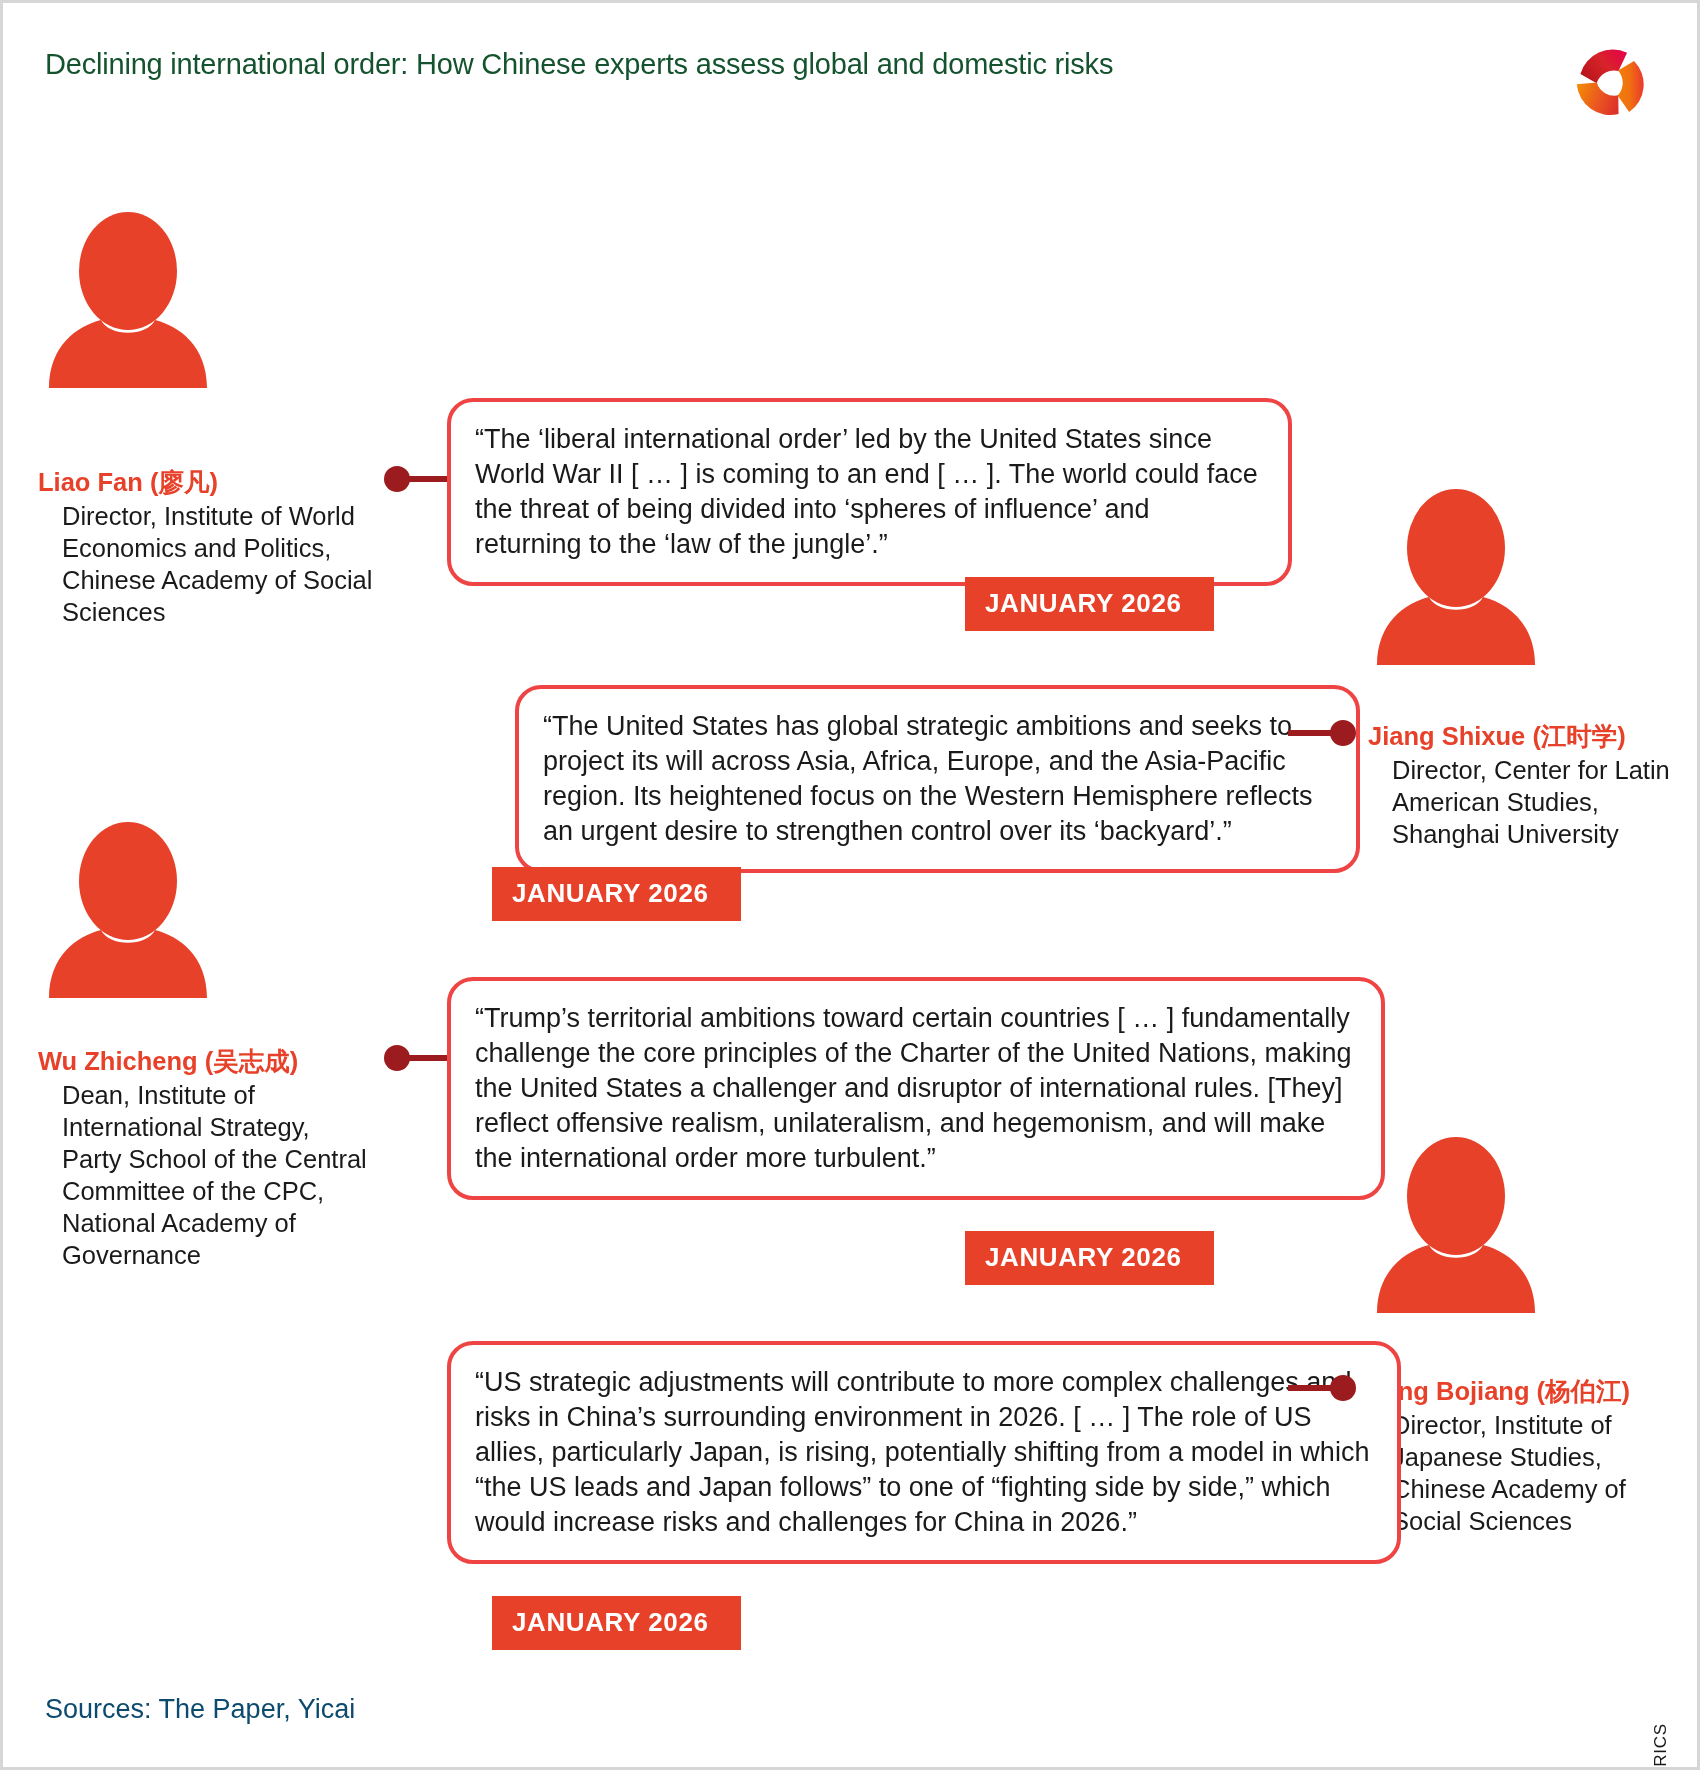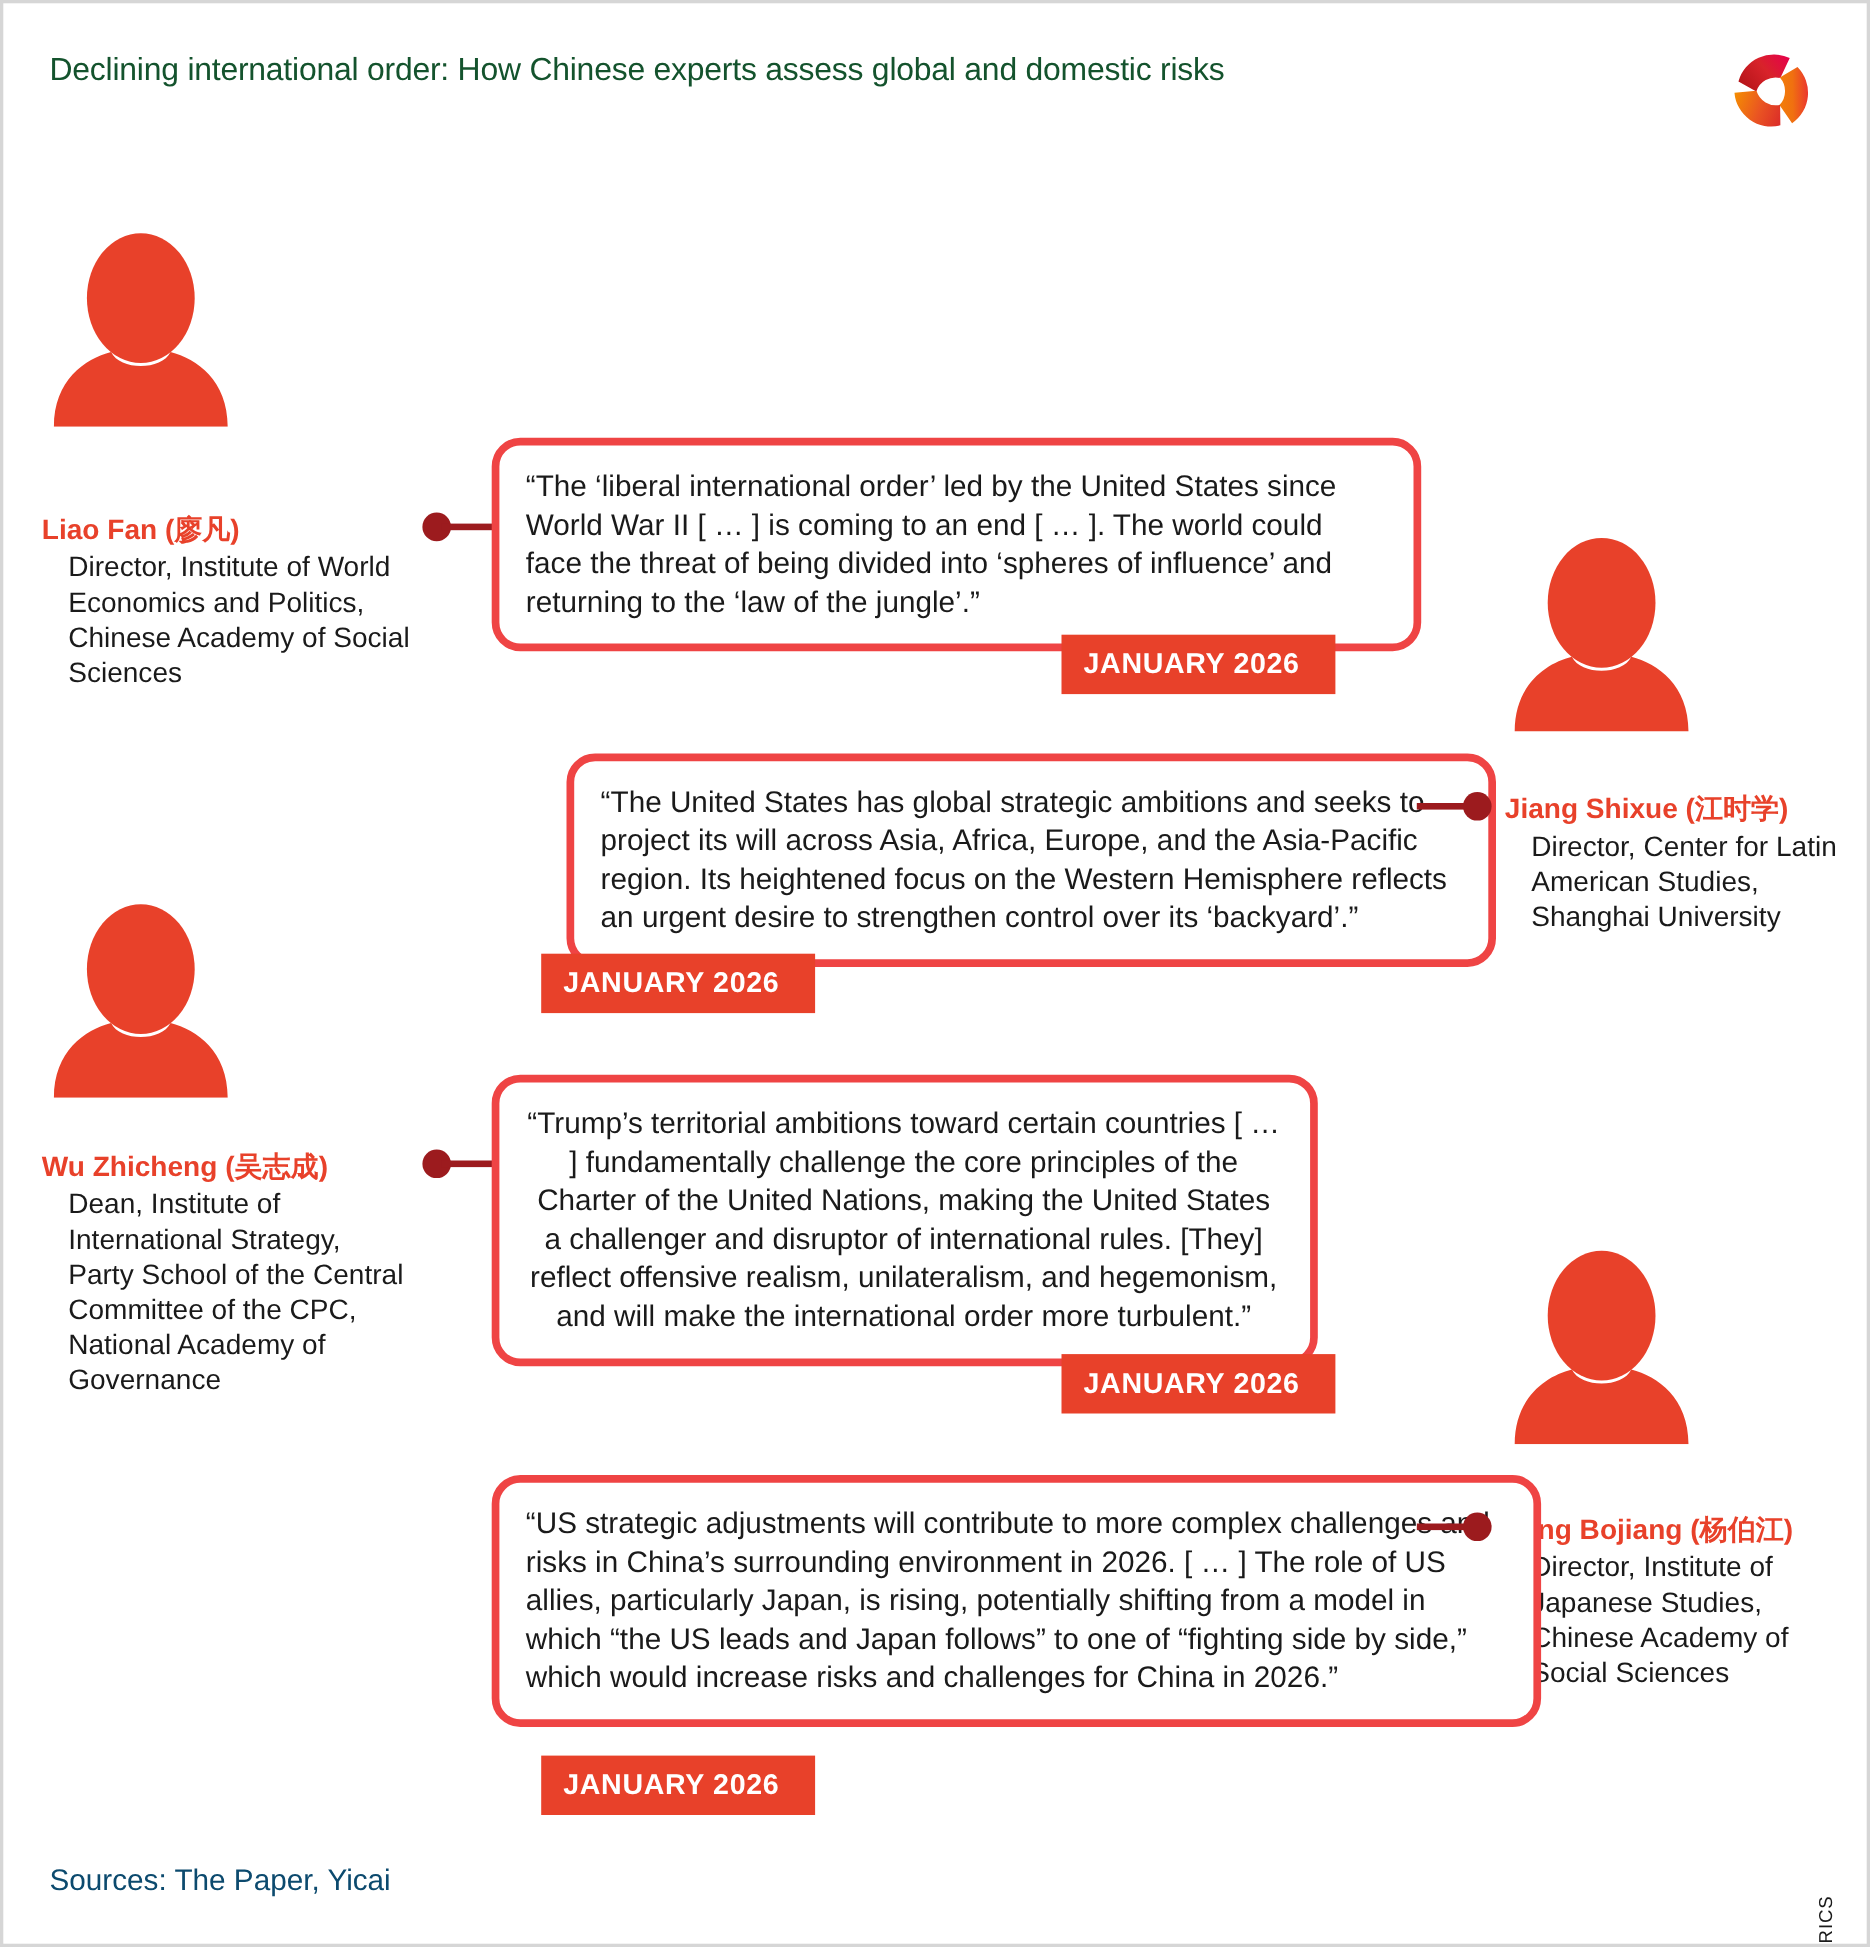--- a/index.html
+++ b/index.html
@@ -66,21 +66,21 @@
     font-size: 25.5px;
     font-weight: 400;
     line-height: 1.255;
     color: #1a1a1a;
     margin-left: 24px;
   }
 
   
   .bubble {
     position: absolute;
-    border: 7px solid #ef4444;
+    border: 4px solid #ef4444;
     border-radius: 26px;
     background: #ffffff;
     padding: 20px 26px 20px 24px;
   }
   .bubble .qtext {
     font-size: 27px;
     line-height: 1.30;
     color: #1a1a1a;
   }
 
@@ -209,21 +209,21 @@
     </svg>
   </div>
 
   <div class="person" style="left:35px; top:1042px; width:335px;">
     <div class="pname">Wu Zhicheng (吴志成)</div>
     <div class="prole">Dean, Institute of International Strategy, Party School of the Central Committee of the CPC, National Academy of Governance</div>
   </div>
 
   <div class="dot" style="left:381px; top:1042px;"></div>
   <div class="conn" style="left:398px; top:1052px; width:52px;"></div>
-  <div class="bubble" style="left:444px; top:974px; width:751px;text-align:center;">
+  <div class="bubble" style="left:444px; top:974px; width:938px;">
     <div class="qtext">“Trump’s territorial ambitions toward certain countries [ … ] fundamentally challenge the core principles of the Charter of the United Nations, making the United States a challenger and disruptor of international rules. [They] reflect offensive realism, unilateralism, and hegemonism, and will make the international order more turbulent.”</div>
   </div>
   <div class="datebadge" style="left:962px; top:1228px;">JANUARY 2026</div>
 
   <div class="avatar" style="left:1368px; top:1120px;">
     <svg viewBox="0 0 170 190" width="170" height="190" aria-hidden="true">
       <ellipse cx="85" cy="73" rx="49" ry="59" fill="#e8412a"></ellipse>
       <path d="M 6,190 C 6,148 34,128 58,122 C 66,139 104,139 112,122 C 136,128 164,148 164,190 Z" fill="#e8412a"></path>
     </svg>
   </div>

